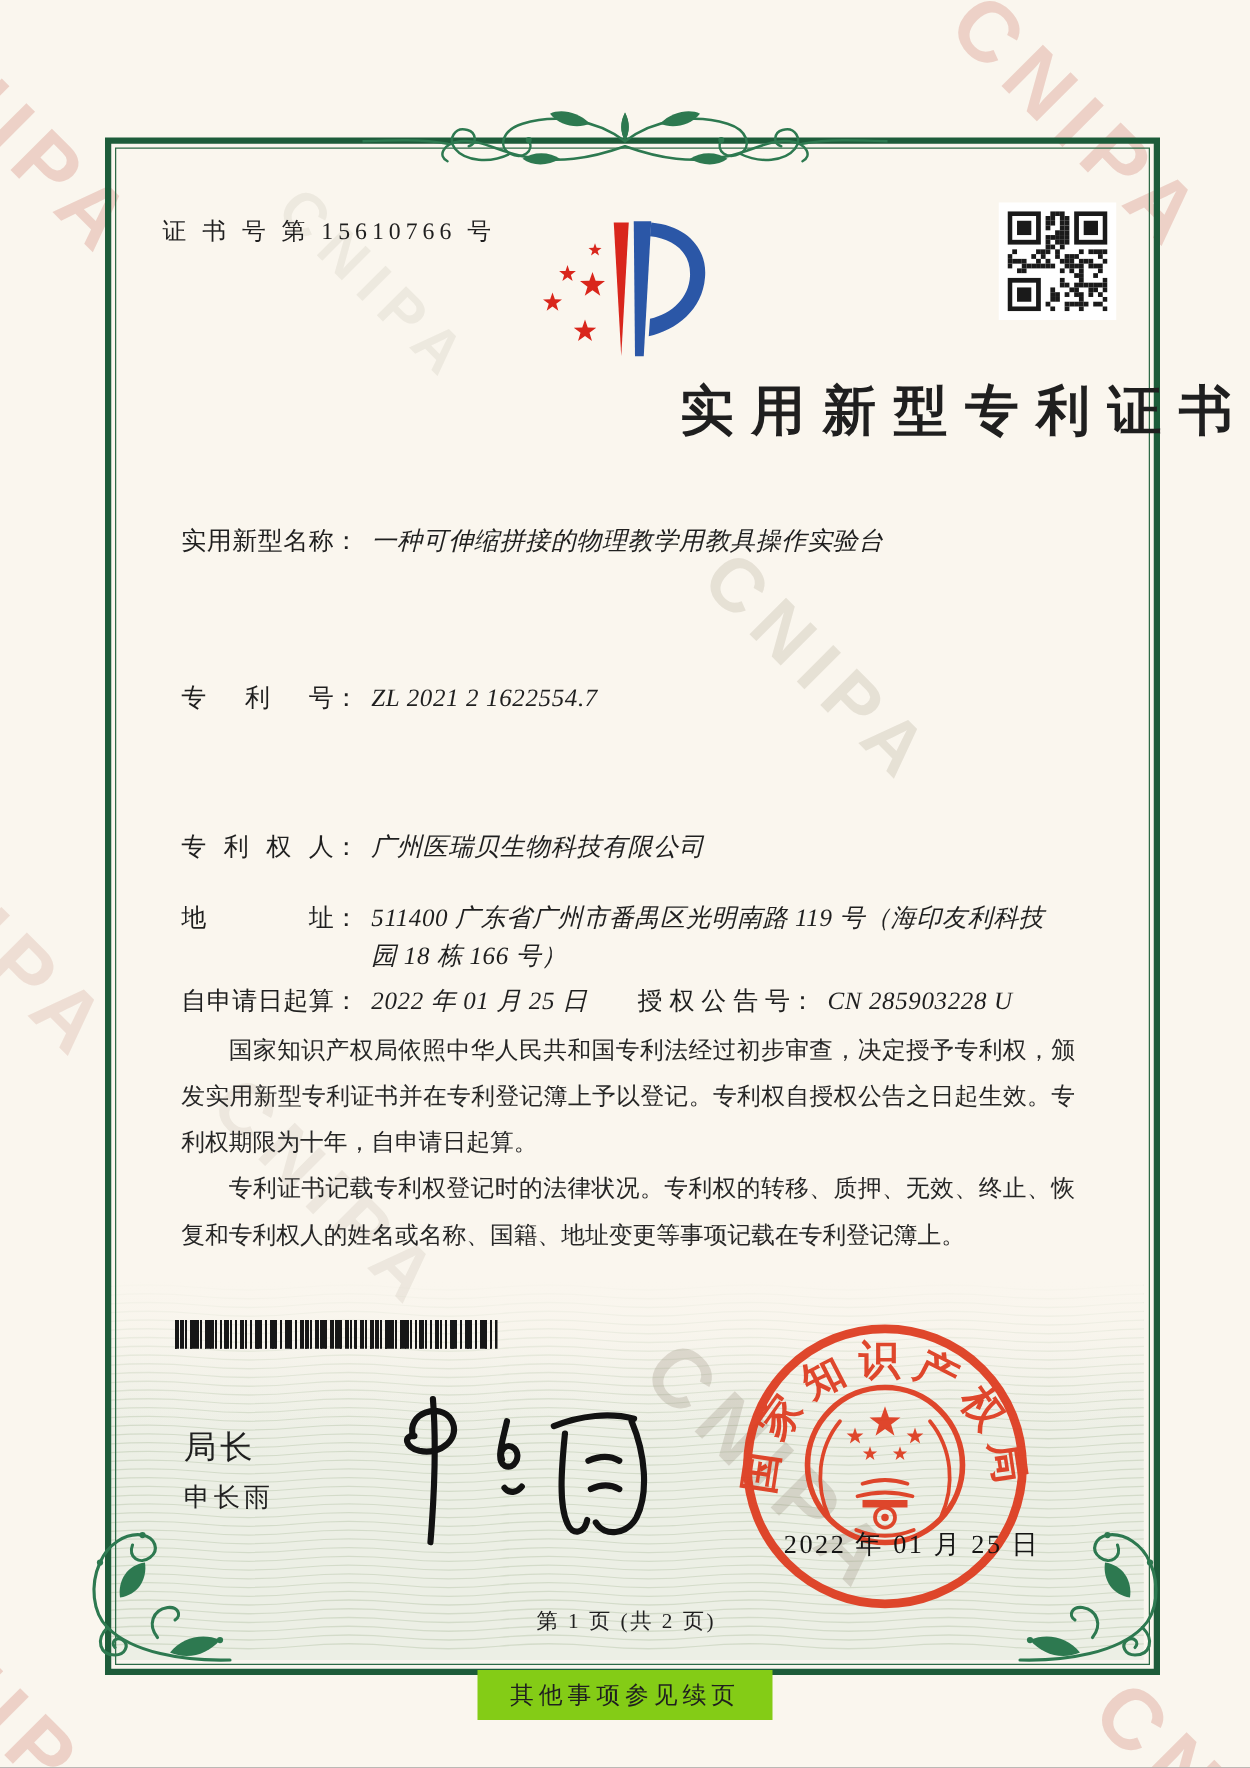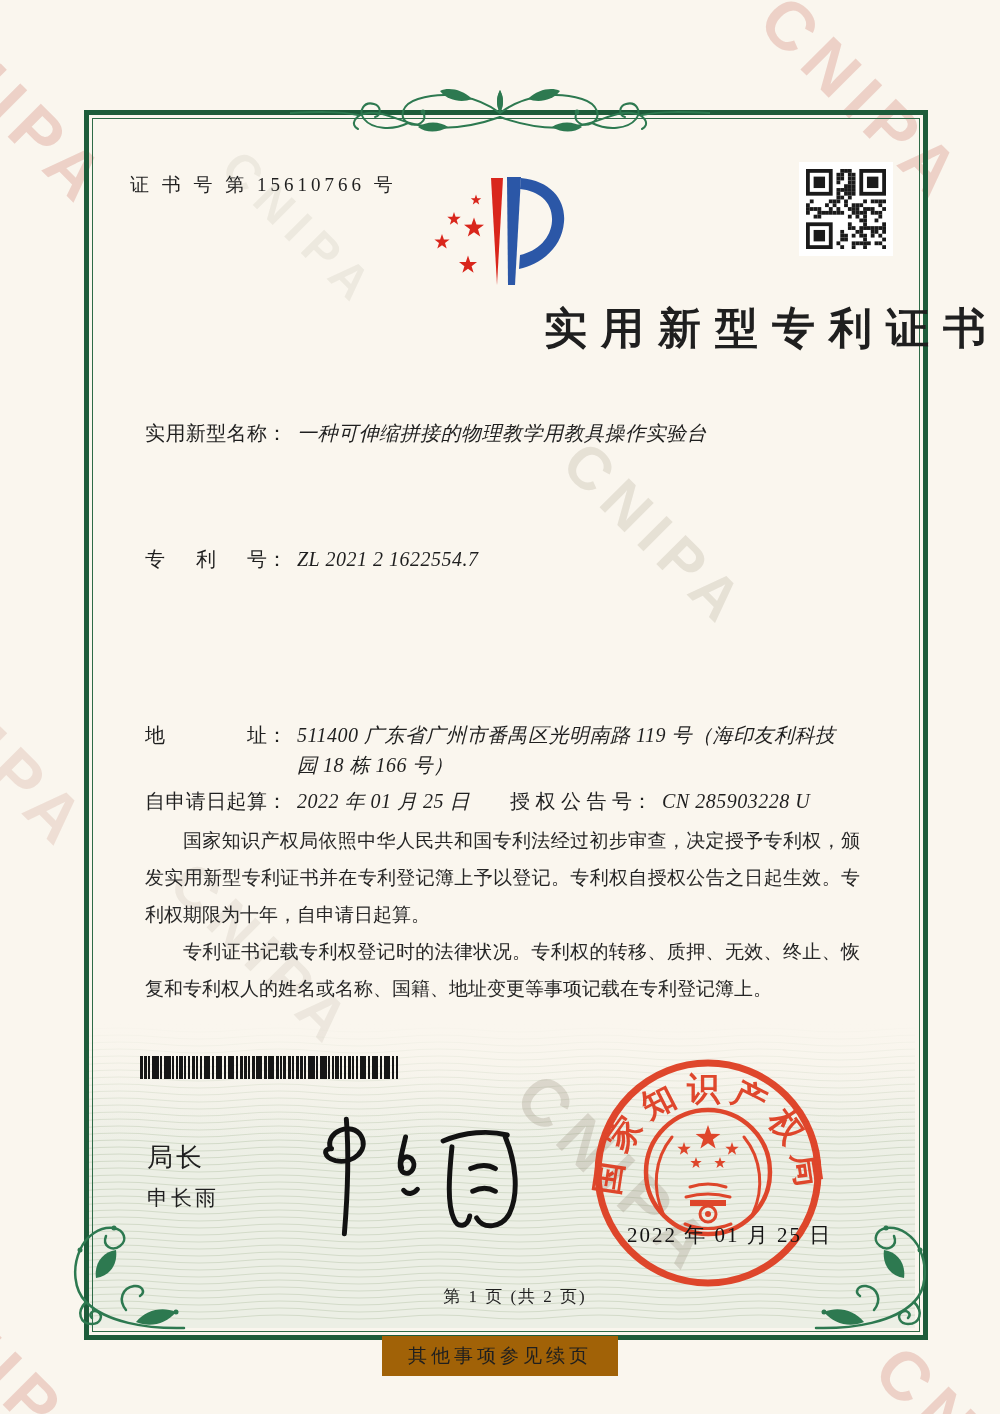--- a/index.html
+++ b/index.html
@@ -70,23 +70,23 @@
       repeating-linear-gradient(90deg,#161616 0 3px,rgba(0,0,0,0) 3px 13px);}
   .director-label{position:absolute;left:147px;top:1140px;font-size:26px;letter-spacing:3px;z-index:5;}
   .director-name{position:absolute;left:147px;top:1184px;font-size:21px;letter-spacing:3px;z-index:5;font-family:Liberation Mono, monospace;}
   .signature{position:absolute;left:295px;top:1106px;width:232px;height:136px;z-index:5;}
 
   .seal{position:absolute;left:588px;top:1053px;width:240px;height:240px;z-index:6;opacity:.93;}
   .seal-ring-text{font-size:33px;font-weight:bold;letter-spacing:9px;fill:#de3a1e;
                   font-family:"Liberation Serif","DejaVu Serif",serif;}
   .seal-date{position:absolute;left:627px;top:1221px;font-size:21px;letter-spacing:2px;color:#141414;z-index:7;}
 
-  .pageno{position:absolute;left:98px;top:1285px;width:834px;text-align:center;font-size:17px;
+  .pageno{position:absolute;left:84px;top:1285px;width:834px;text-align:center;font-size:17px;
           letter-spacing:2px;z-index:5;}
-  .cont-note{position:absolute;left:50%;top:1336px;transform:translateX(-50%);background:#a16207;
+  .cont-note{position:absolute;left:50%;top:1336px;transform:translateX(-50%);background:#84cc16;
              padding:7px 26px;font-size:19px;letter-spacing:4px;z-index:5;white-space:nowrap;}
 </style>
 </head>
 <body>
 
 <div class="page">
 
   <svg width="0" height="0" style="position:absolute">
     <defs>
       <g id="corner-flourish" fill="none" stroke="#2d7950" stroke-width="2.5" stroke-linecap="round">
@@ -344,20 +344,23 @@
   </div>
 
   <div class="doc-title">实用新型专利证书</div>
 
   <div class="frow fr1">
     <span class="fl-lab">实用新型名称</span><span class="fl-col">：</span><span class="fl-val">一种可伸缩拼接的物理教学用教具操作实验台</span>
   </div>
   <div class="frow fr3">
     <span class="fl-lab">专利号</span><span class="fl-col">：</span><span class="fl-val">ZL 2021 2 1622554.7</span>
   </div>
+  <div class="frow fr5">
+    <span class="fl-lab">专利权人</span><span class="fl-col">：</span><span class="fl-val">广州医瑞贝生物科技有限公司</span>
+  </div>
   <div class="frow fr6">
     <span class="fl-lab">地址</span><span class="fl-col">：</span><span class="fl-val">511400 广东省广州市番禺区光明南路 119 号（海印友利科技园 18 栋 166 号）</span>
   </div>
   <div class="frow fr7">
     <span class="fl-lab">自申请日起算</span><span class="fl-col">：</span><span class="fl-val">2022 年 01 月 25 日</span>
     <span class="pair2">
       <span class="fl-lab">授权公告号</span><span class="fl-col">：</span><span class="fl-val">CN 285903228 U</span>
     </span>
   </div>
 

